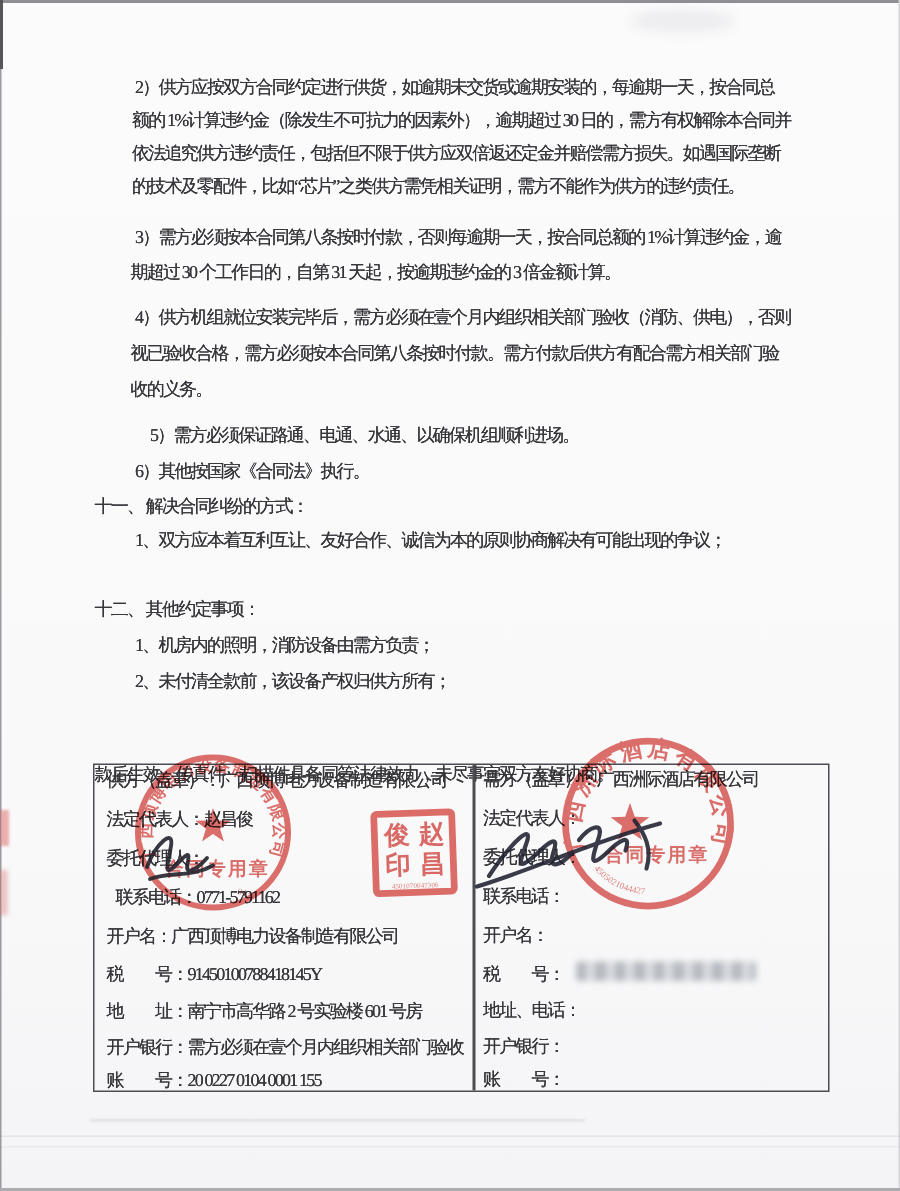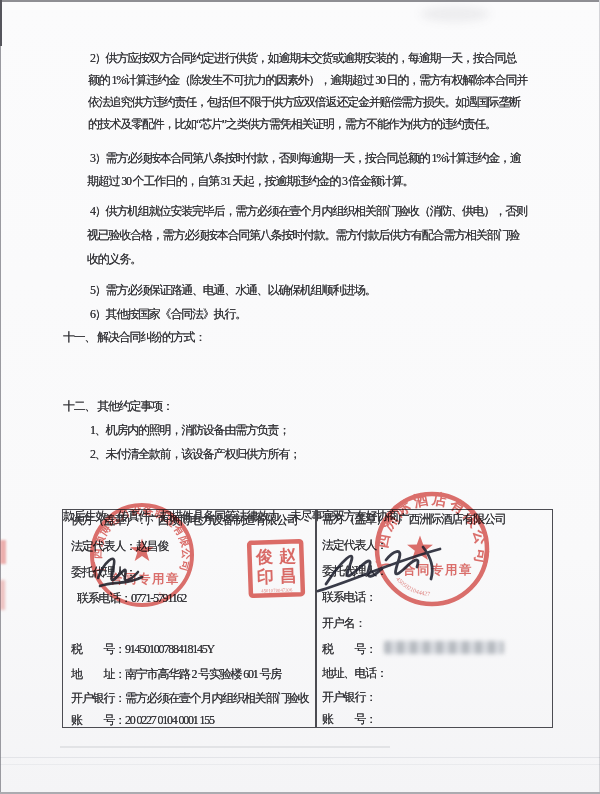--- a/index.html
+++ b/index.html
@@ -62,37 +62,39 @@
   <div class="cell-lines" style="font-size:0">
       <div class="txt-line" style="left: 90px; top: 50px;">2）供方应按双方合同约定进行供货，如逾期未交货或逾期安装的，每逾期一天，按合同总</div>
       <div class="txt-line" style="left: 88px; top: 72px;">额的 1%计算违约金（除发生不可抗力的因素外），逾期超过 30 日的，需方有权解除本合同并</div>
       <div class="txt-line" style="left: 88px; top: 94px;">依法追究供方违约责任，包括但不限于供方应双倍返还定金并赔偿需方损失。如遇国际垄断</div>
       <div class="txt-line" style="left: 88px; top: 116px;">的技术及零配件，比如“芯片”之类供方需凭相关证明，需方不能作为供方的违约责任。</div>
       <div class="txt-line" style="left: 90px; top: 150px;">3）需方必须按本合同第八条按时付款，否则每逾期一天，按合同总额的 1%计算违约金，逾</div>
       <div class="txt-line" style="left: 87px; top: 173px;">期超过 30 个工作日的，自第 31 天起，按逾期违约金的 3 倍金额计算。</div>
       <div class="txt-line" style="left: 90px; top: 203px;">4）供方机组就位安装完毕后，需方必须在壹个月内组织相关部门验收（消防、供电），否则</div>
       <div class="txt-line" style="left: 87px; top: 227px;">视已验收合格，需方必须按本合同第八条按时付款。需方付款后供方有配合需方相关部门验</div>
       <div class="txt-line" style="left: 87px; top: 251px;">收的义务。</div>
-      <div class="txt-line" style="left: 90px; top: 282px;">5）需方必须保证路通、电通、水通、以确保机组顺利进场。</div>
+      <div class="txt-line" style="left: 100px; top: 282px;">5）需方必须保证路通、电通、水通、以确保机组顺利进场。</div>
       <div class="txt-line" style="left: 90px; top: 306px;">6）其他按国家《合同法》执行。</div>
       <div class="txt-line" style="left: 63px; top: 329px;">十一、 解决合同纠纷的方式：</div>
+      <div class="txt-line" style="left: 90px; top: 352px;">1、双方应本着互利互让、友好合作、诚信为本的原则协商解决有可能出现的争议；</div>
       <div class="txt-line" style="left: 63px; top: 398px;">十二、 其他约定事项：</div>
       <div class="txt-line" style="left: 90px; top: 422px;">1、机房内的照明，消防设备由需方负责；</div>
       <div class="txt-line" style="left: 90px; top: 446px;">2、未付清全款前，该设备产权归供方所有；</div>
       <div class="txt-line" style="left: 63px; top: 492px; margin-top: 16px;">款后生效，传真件、扫描件具备同等法律效力，未尽事宜双方友好协商。</div>
     </div>
 
   <div class="sig-table">
     <div class="divider"></div>
   </div>
   <div class="cell-lines">
       <div class="txt-line" style="left: 71px; top: 512px;">供方（盖章）：广西顶博电力设备制造有限公司</div>
       <div class="txt-line" style="left: 71px; top: 538px;">法定代表人：赵昌俊</div>
       <div class="txt-line" style="left: 71px; top: 564px;">委托代理人：</div>
       <div class="txt-line" style="left: 77px; top: 590px;">联系电话：0771-5791162</div>
+      <div class="txt-line" style="left: 71px; top: 616px;">开户名：广西顶博电力设备制造有限公司</div>
       <div class="txt-line" style="left: 71px; top: 641px;">税　　号：91450100788418145Y</div>
       <div class="txt-line" style="left: 71px; top: 666px;">地　　址：南宁市高华路 2 号实验楼 601 号房</div>
       <div class="txt-line" style="left: 71px; top: 690px;">开户银行：需方必须在壹个月内组织相关部门验收</div>
       <div class="txt-line" style="left: 71px; top: 712px;">账　　号：20 0227 0104 0001 155</div>
     </div>
   <div class="cell-lines">
       <div class="txt-line" style="left: 322px; top: 511px;">需方（盖章）：广西洲际酒店有限公司</div>
       <div class="txt-line" style="left: 322px; top: 537px;">法定代表人：</div>
       <div class="txt-line" style="left: 322px; top: 563px;">委托代理人：</div>
       <div class="txt-line" style="left: 322px; top: 589px;">联系电话：</div>

